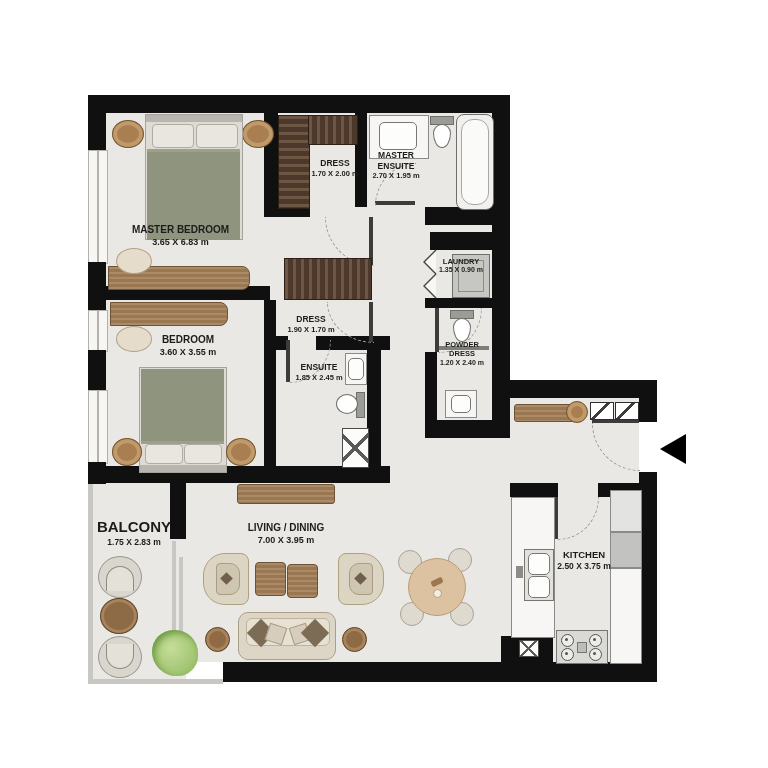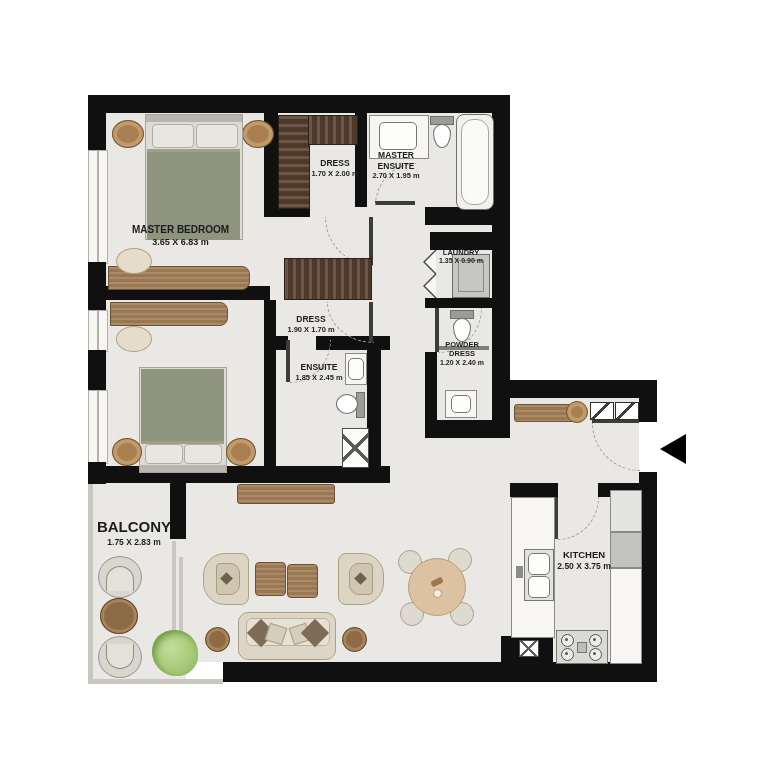--- a/index.html
+++ b/index.html
@@ -240,38 +240,46 @@
     <div class="dm">3.65 X 6.83 m</div>
   </div>
   <div class="lbl md" style="left:300px;top:158px;width:70px">
     <div class="nm">DRESS</div>
     <div class="dm">1.70 X 2.00 m</div>
   </div>
   <div class="lbl md" style="left:359px;top:150px;width:74px">
     <div class="nm" style="width:62px;margin:0 auto">MASTER ENSUITE</div>
     <div class="dm">2.70 X 1.95 m</div>
   </div>
-  <div class="lbl sm" style="left:430px;top:248px;width:62px">
+  <div class="lbl sm" style="left:430px;top:257px;width:62px">
     <div class="nm">LAUNDRY</div>
     <div class="dm">1.35 X 0.90 m</div>
   </div>
   <div class="lbl sm" style="left:432px;top:340px;width:60px">
     <div class="nm" style="width:40px;margin:0 auto">POWDER DRESS</div>
     <div class="dm">1.20 X 2.40 m</div>
   </div>
+  <div class="lbl" style="left:118px;top:334px;width:140px">
+    <div class="nm">BEDROOM</div>
+    <div class="dm">3.60 X 3.55 m</div>
+  </div>
   <div class="lbl md" style="left:278px;top:314px;width:66px">
     <div class="nm">DRESS</div>
     <div class="dm">1.90 X 1.70 m</div>
   </div>
   <div class="lbl md" style="left:288px;top:362px;width:62px">
     <div class="nm">ENSUITE</div>
     <div class="dm">1.85 X 2.45 m</div>
   </div>
   <div class="lbl" style="left:96px;top:518px;width:76px">
     <div class="nm" style="font-size:15px">BALCONY</div>
     <div class="dm" style="font-size:8.5px">1.75 X 2.83 m</div>
   </div>
+  <div class="lbl" style="left:226px;top:522px;width:120px">
+    <div class="nm">LIVING / DINING</div>
+    <div class="dm">7.00 X 3.95 m</div>
+  </div>
   <div class="lbl" style="left:549px;top:549px;width:70px">
     <div class="nm" style="font-size:9.5px">KITCHEN</div>
     <div class="dm" style="font-size:8.5px">2.50 X 3.75 m</div>
   </div>
 
 </div>
 
 </body></html>

